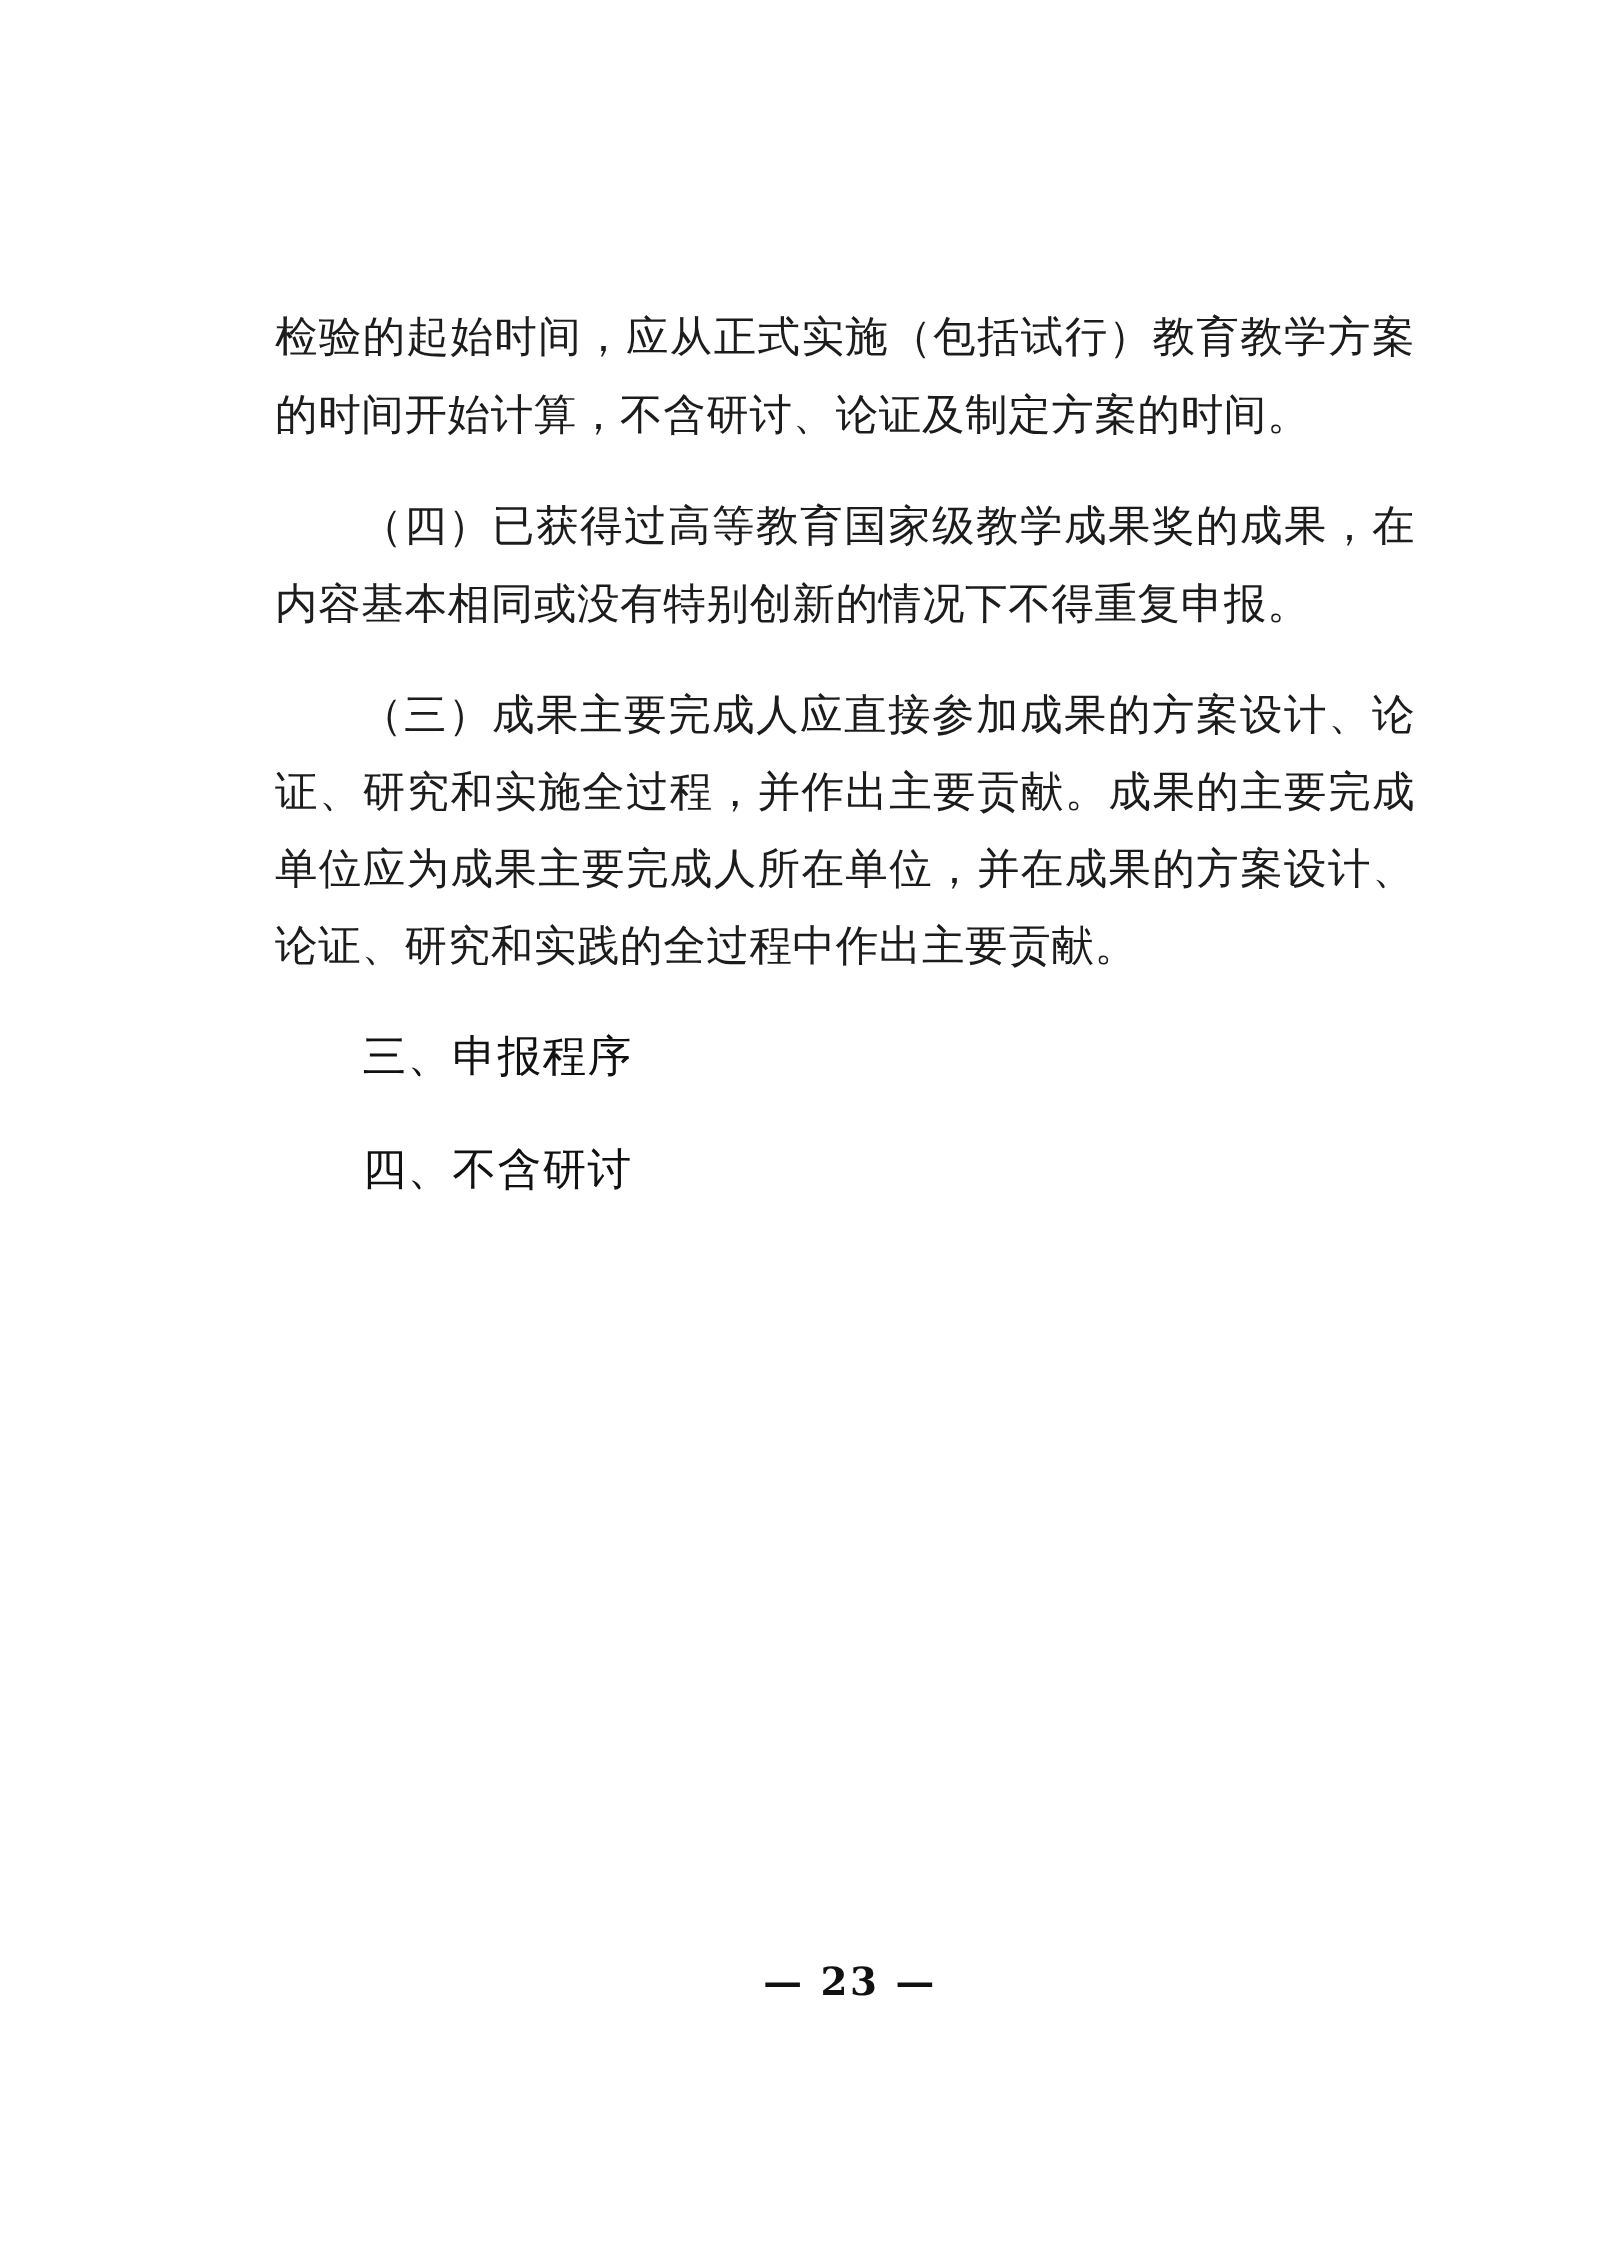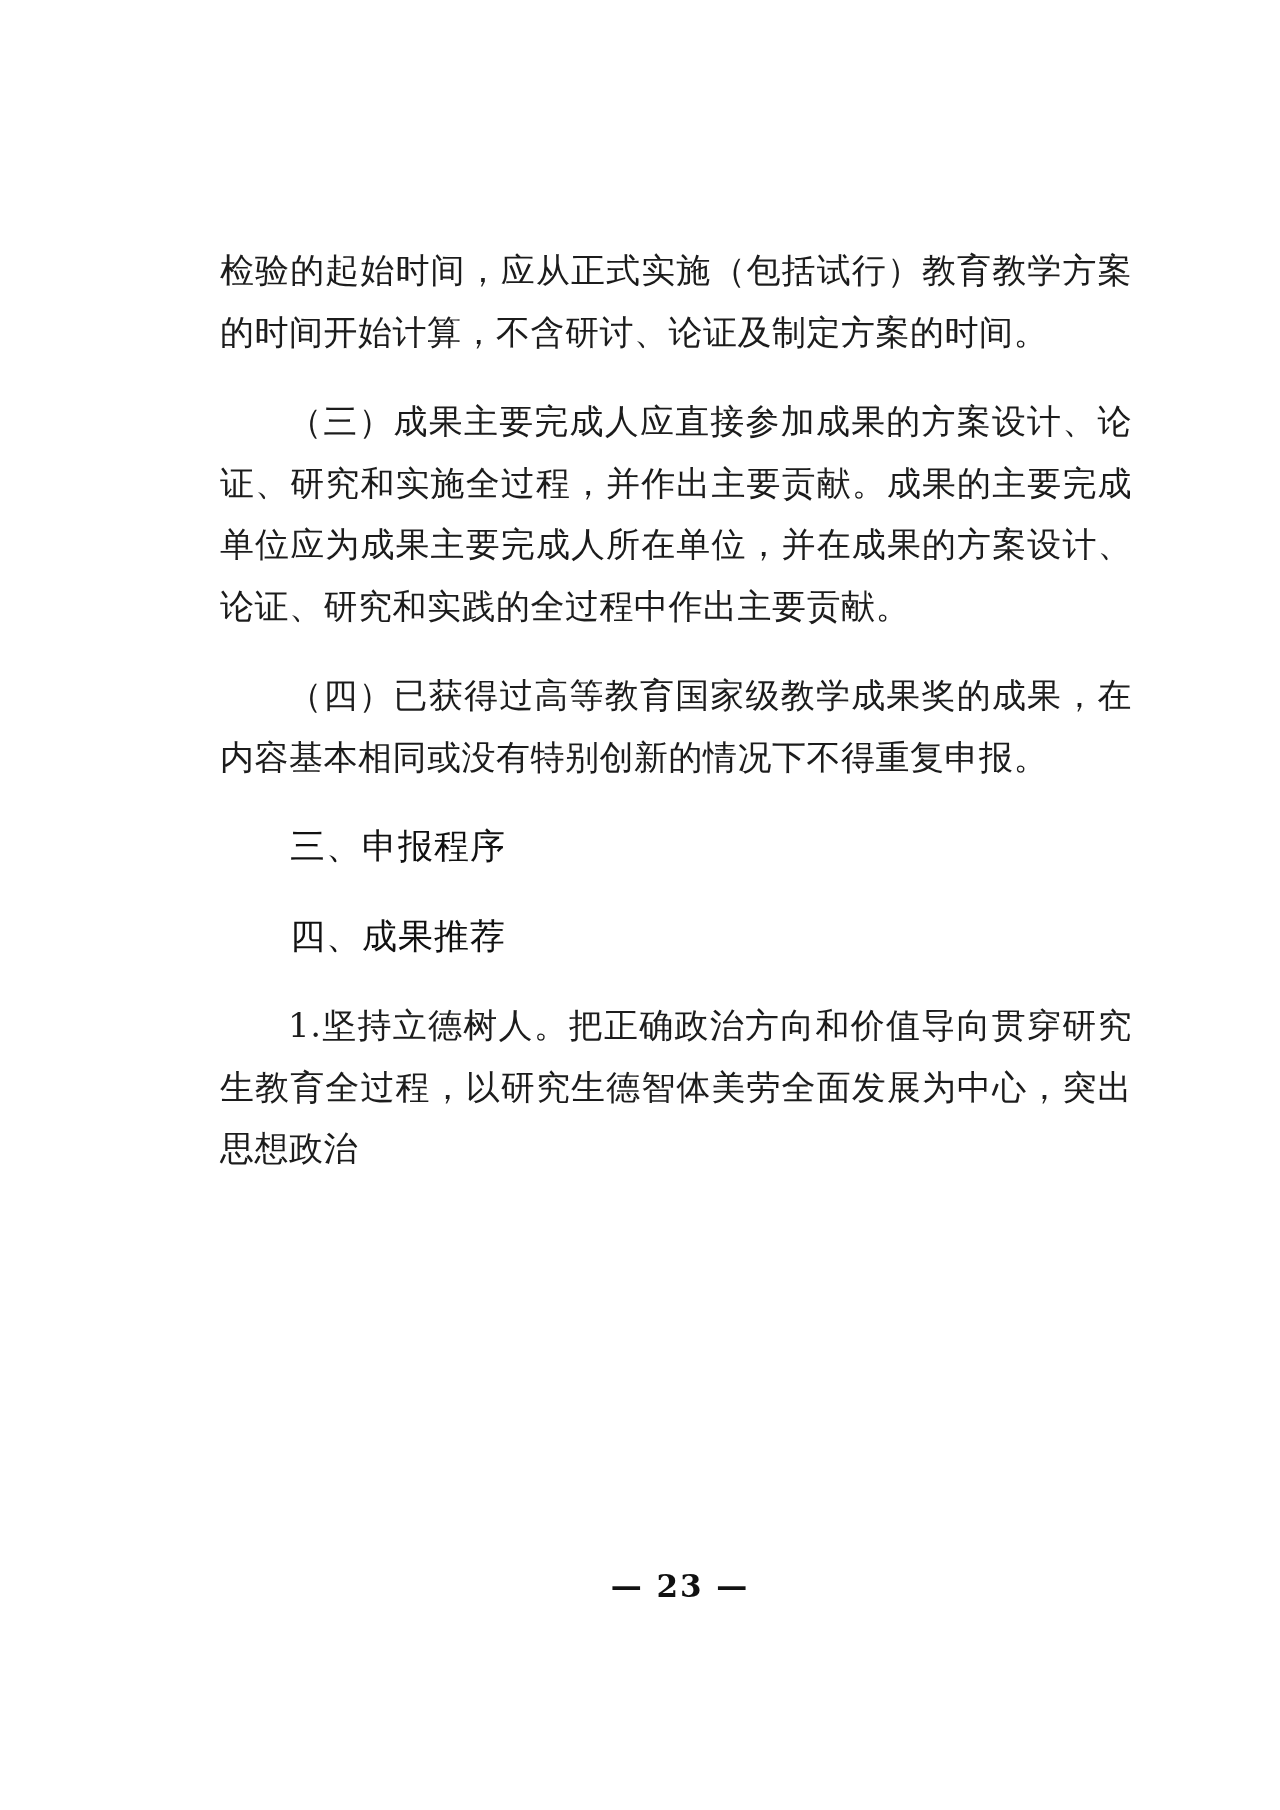--- a/index.html
+++ b/index.html
@@ -54,21 +54,20 @@
     letter-spacing: 2px;
     color: #111111;
   }
 </style>
 </head>
 <body>
 
 <div class="page">
   <div class="content">
     <p class="body-para">检验的起始时间，应从正式实施（包括试行）教育教学方案的时间开始计算，不含研讨、论证及制定方案的时间。</p>
+    <p class="body-para indent-2">（四）已获得过高等教育国家级教学成果奖的成果，在内容基本相同或没有特别创新的情况下不得重复申报。</p>
     <p class="body-para indent-2">（三）成果主要完成人应直接参加成果的方案设计、论证、研究和实施全过程，并作出主要贡献。成果的主要完成单位应为成果主要完成人所在单位，并在成果的方案设计、论证、研究和实践的全过程中作出主要贡献。</p>
-    <p class="body-para indent-2">（四）已获得过高等教育国家级教学成果奖的成果，在内容基本相同或没有特别创新的情况下不得重复申报。</p>
     <h2 class="hei-heading">三、申报程序</h2>
-    <h2 class="hei-heading">四、成果推荐</h2>
-    <p class="body-para indent-2">1.坚持立德树人。把正确政治方向和价值导向贯穿研究生教育全过程，以研究生德智体美劳全面发展为中心，突出思想政治</p>
+    <h2 class="hei-heading">四、不含研讨</h2>
   </div>
 
   <div class="page-number">— 23 —</div>
 </div>
 
 </body></html>

